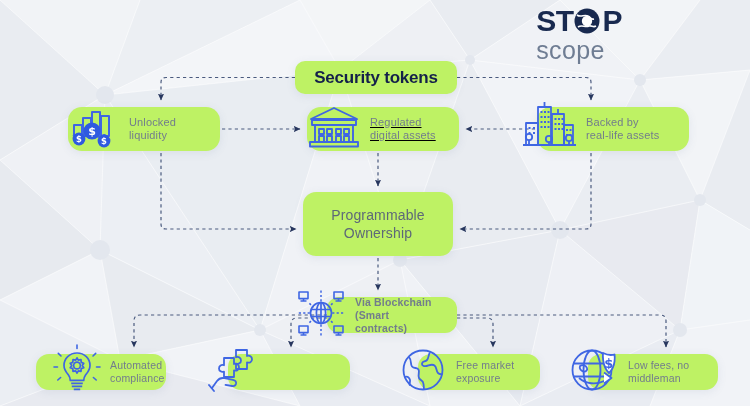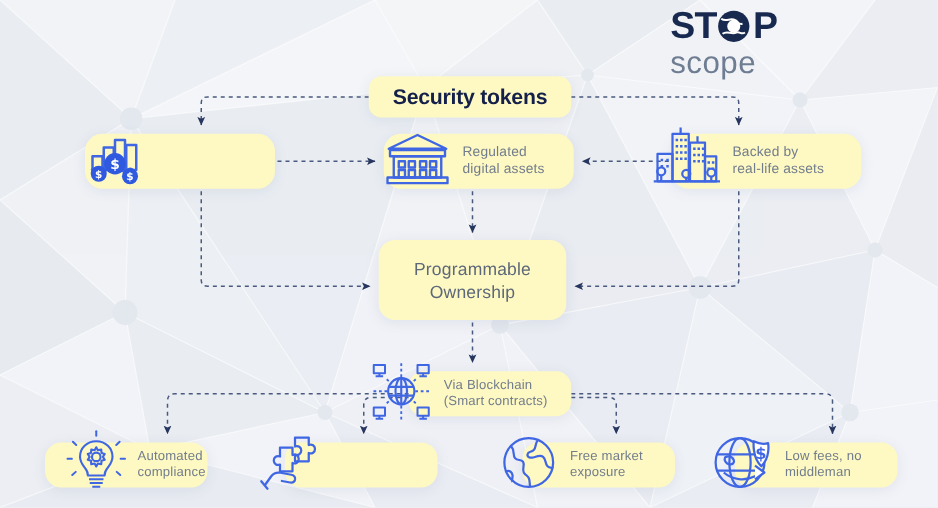--- a/index.html
+++ b/index.html
@@ -13,21 +13,21 @@
 
   
   #bg { position:absolute; inset:0; width:750px; height:406px; z-index:0; }
 
   
   #wires { position:absolute; inset:0; width:750px; height:406px; z-index:1; }
 
   
   .card {
     position:absolute; z-index:3;
-    background:#fef9c3;
+    background:#bef264;
     border-radius:16px;
     box-shadow:0 2px 10px rgba(80,100,140,.10);
     display:flex; align-items:center;
   }
   .card .ico { flex:0 0 auto; display:block; }
   .card .lbl {
     color:#727d8c;
     font-size:11px;
     line-height:13.5px;
     letter-spacing:.15px;
@@ -39,38 +39,38 @@
     left:295px; top:61px; width:162px; height:33px;
     justify-content:center; border-radius:10px;
   }
   #title-card .ttl {
     color:#14204a; font-size:17px; font-weight:bold; letter-spacing:-.2px;
   }
 
   
   .feat { height:44px; border-radius:14px; padding-right:13px; }
   #card-liquidity { left:68px;  top:107px; width:152px; }
-  #card-regulated { left:307px; top:107px; width:152px; }
+  #card-regulated { left:307px; top:107px; width:152px;text-decoration:underline; }
   #card-backed    { left:537px; top:107px; width:152px; }
   .feat .ico { margin-left:-16px; margin-right:7px; }
   #card-regulated .ico { margin-left:-2px; }
   #card-backed .ico    { margin-left:-18px; }
   #card-liquidity .ico { margin-left:-2px; }
 
   
   #card-ownership {
     left:303px; top:192px; width:150px; height:64px;
     border-radius:13px; justify-content:center; text-align:center;
   }
   #card-ownership .lbl { font-size:14px; line-height:18px; color:#5d6878; }
 
   
   #card-blockchain {
     left:327px; top:297px; width:130px; height:36px;
-    border-radius:12px; padding-right:14px;
+    border-radius:12px; padding-right:14px;font-weight:bold;
   }
   #card-blockchain .ico { margin-left:-34px; margin-right:6px; }
   #card-blockchain .lbl { font-size:10.5px; line-height:13px; }
 
   
   .benefit { height:36px; border-radius:13px; padding-right:11px; z-index:3; }
   .benefit .ico { margin-left:-22px; margin-right:6px; }
   .benefit .lbl { font-size:10.5px; line-height:13px; }
   #card-compliance { left:36px;  top:354px; width:130px;padding-left:36px; }
   #card-fractional { left:228px; top:354px; width:122px; }
@@ -222,20 +222,22 @@
         </g>
         <path d="M7,31 q2.4,-2.6 4.8,0 t4.8,0 t4.8,0 t4.8,0 t4.8,0 t4.8,0 t4.8,0" fill="none" stroke="#3f66e3" stroke-width="1.6"></path>
         <circle cx="26" cy="26" r="8.6" fill="#2f5ae0"></circle>
         <text x="26" y="30.4" font-size="11" font-weight="bold" fill="#ffffff" text-anchor="middle" font-family="DejaVu Sans, sans-serif">$</text>
         <circle cx="13" cy="34" r="6.4" fill="#2f5ae0"></circle>
         <text x="13" y="37.4" font-size="8.4" font-weight="bold" fill="#ffffff" text-anchor="middle" font-family="DejaVu Sans, sans-serif">$</text>
         <circle cx="38" cy="36" r="6.4" fill="#2f5ae0"></circle>
         <text x="38" y="39.4" font-size="8.4" font-weight="bold" fill="#ffffff" text-anchor="middle" font-family="DejaVu Sans, sans-serif">$</text>
       </svg>
     </span>
+    <span class="lbl">Unlocked
+liquidity</span>
   </div>
 
   <div class="card feat" id="card-regulated">
     <span class="ico">
       <svg width="58" height="48" viewBox="0 0 58 48">
         <g fill="none" stroke="#3f66e3" stroke-width="1.9" stroke-linejoin="round">
           <path d="M6,16 L29,5 L52,16 Z"></path>
           <rect x="7" y="17" width="44" height="5"></rect>
           <rect x="10" y="22" width="38" height="17"></rect>
           <rect x="14" y="26" width="5" height="5"></rect>

